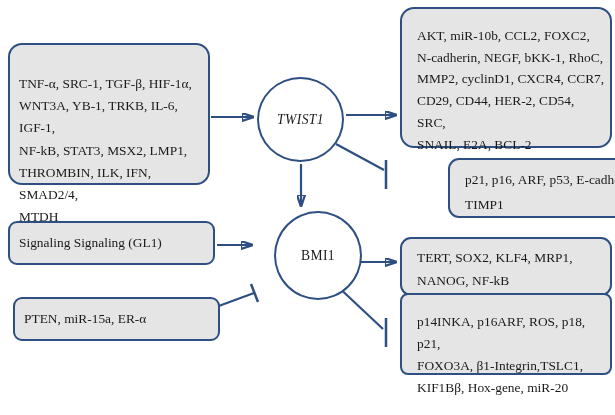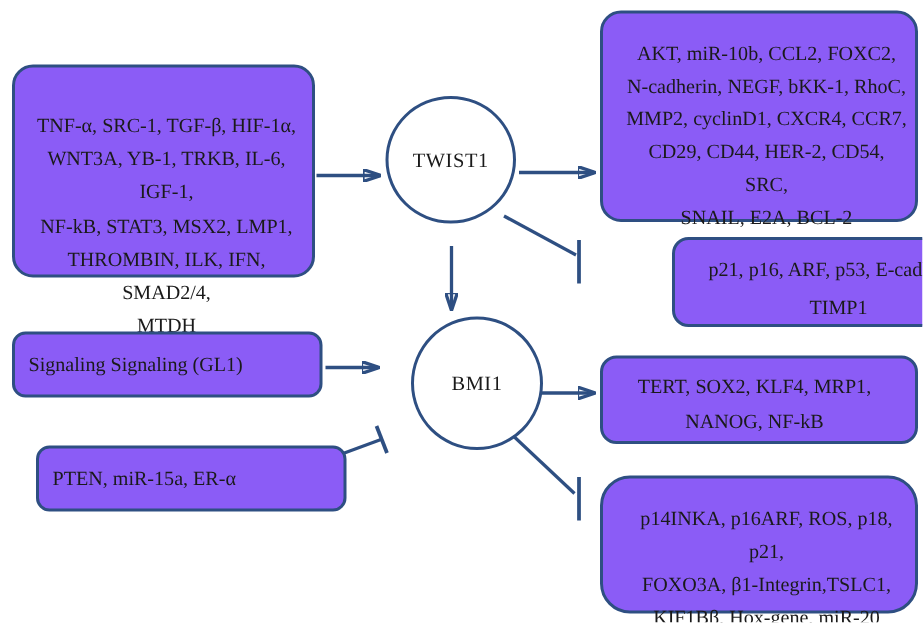--- a/index.html
+++ b/index.html
@@ -28,24 +28,23 @@
     stroke-width: 2.2;
     fill: none;
   }
   .connectors .tbar {
     stroke-width: 2.5;
   }
   .box {
     position: absolute;
     box-sizing: border-box;
     border: 2.2px solid #2e4f82;
-    background: #8b5cf6;
+    background: #e5e5e5;
     color: #1a1a1a;
     font-size: 13.4px;
-    text-align: center;
   }
   .box-text {
     white-space: pre-line;
   }
   .multiline {
     border-radius: 14px;
   }
   .single {
     border-radius: 9px;
     display: flex;
@@ -62,35 +61,35 @@
     justify-content: center;
     color: #1a1a1a;
     font-size: 13.6px;
     letter-spacing: 0.4px;
   }
 
   
   #box-activators   { left: 8px;  top: 43px;  width: 202px; height: 142px;
                       padding: 28px 5px 0 9px; line-height: 22.2px; }
   #box-hedgehog     { left: 8px;  top: 221px; width: 207px; height: 44px; padding-left: 9px; }
-  #box-pten         { left: 24px;  top: 297px; width: 207px; height: 44px; padding-left: 9px; }
+  #box-pten         { left: 13px;  top: 297px; width: 207px; height: 44px; padding-left: 9px; }
 
   
-  #circle-twist1    { left: 257px; top: 64px;  width: 87px; height: 85px; }
+  #circle-twist1    { left: 257px; top: 77px;  width: 87px; height: 85px; font-style: italic; }
   #circle-bmi1      { left: 274px; top: 211px; width: 88px; height: 89px; }
 
   
   #box-twist1-up    { left: 400px; top: 7px;   width: 212px; height: 141px;
                       padding: 16px 5px 0 15px; line-height: 21.7px; }
   #box-twist1-down  { left: 400px; top: 158px; width: 212px; height: 60px;
                       padding: 8px 5px 0 15px; line-height: 24.5px; border-radius: 11px; margin-left: 48px; }
   #box-bmi1-up      { left: 400px; top: 237px; width: 212px; height: 59px;
                       padding: 7px 21px 0 15px; line-height: 23.3px; border-radius: 11px; }
-  #box-bmi1-down    { left: 400px; top: 317px; width: 212px; height: 92px;
-                      padding: 16px 5px 0 15px; line-height: 22px; border-radius: 20px; }
+  #box-bmi1-down    { left: 400px; top: 293px; width: 212px; height: 82px;
+                      padding: 16px 5px 0 15px; line-height: 22px; border-radius: 8px; }
 </style>
 </head>
 <body>
 
 <div class="canvas">
 
   <svg class="connectors" viewBox="0 0 615 415" xmlns="http://www.w3.org/2000/svg">
     <defs>
       <marker id="arrowhead" viewBox="0 0 12 8" refX="11" refY="4" markerWidth="12" markerHeight="9" markerUnits="userSpaceOnUse" orient="auto">
         <path d="M0,0 L12,4 L0,8 Z" fill="#2e4f82" stroke="none"></path>

